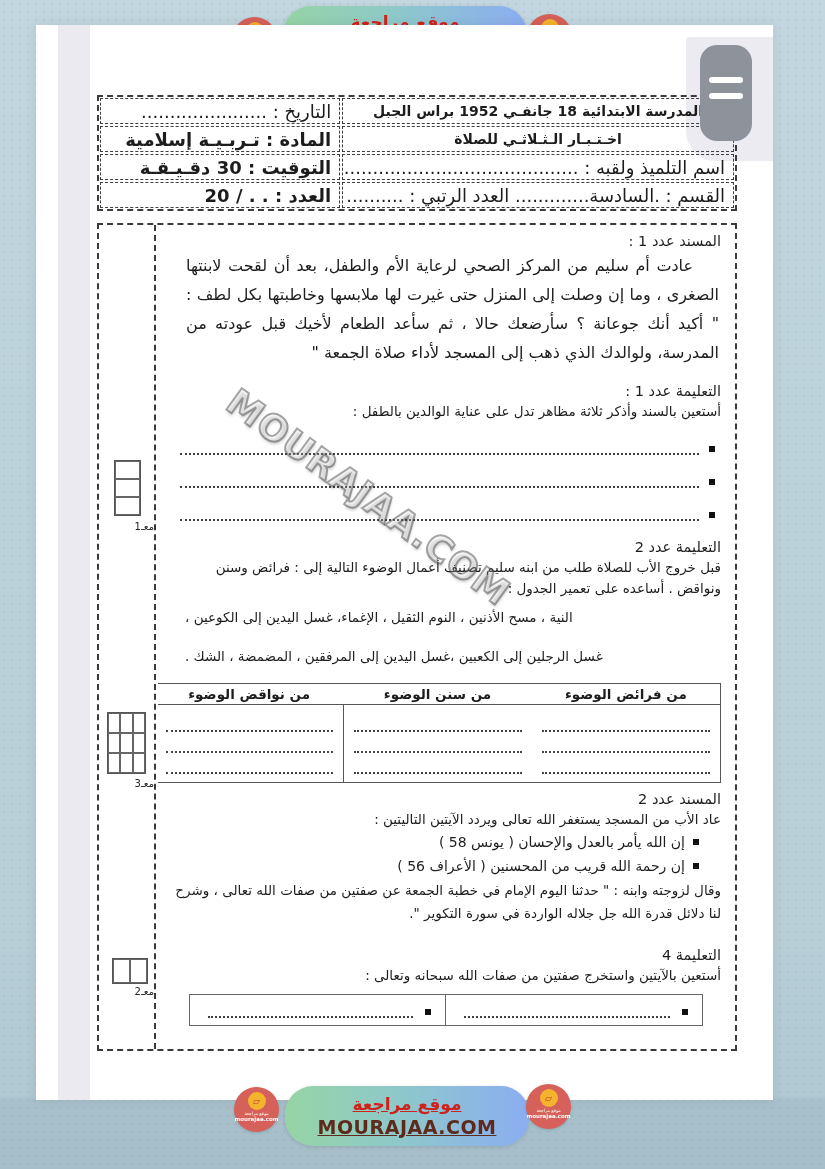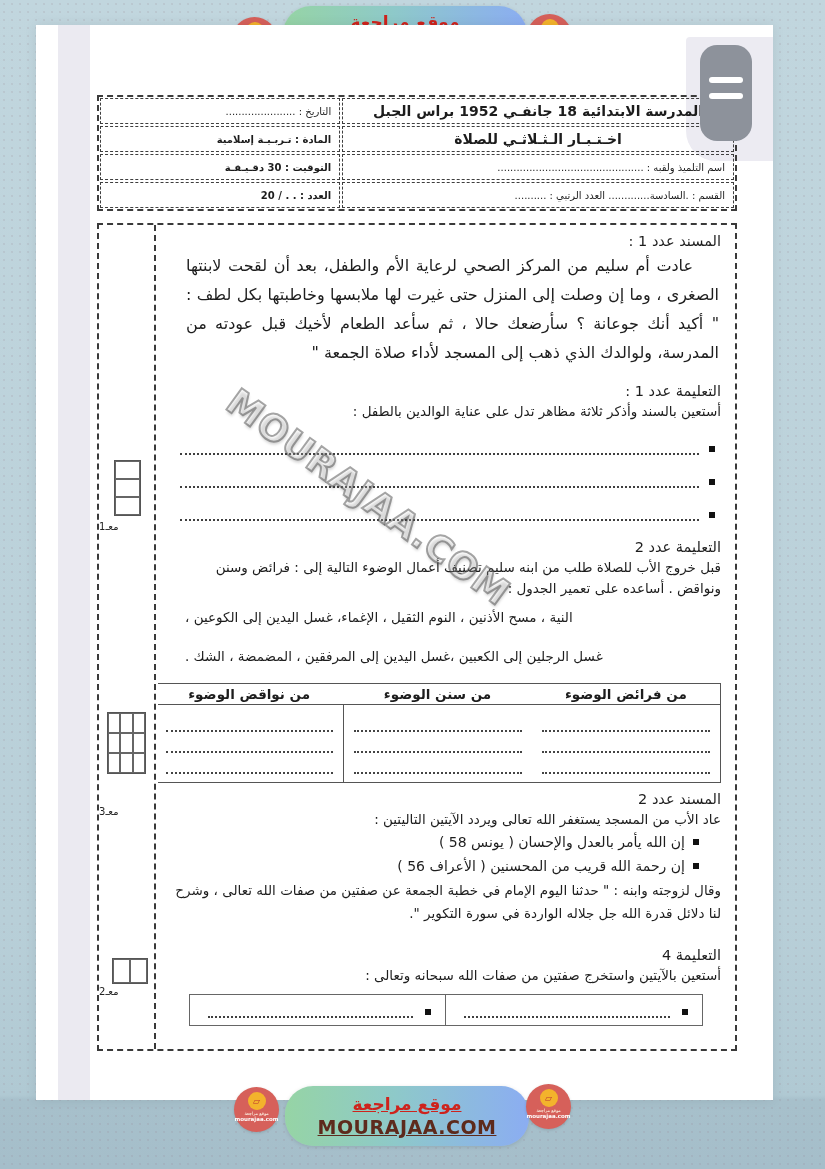--- a/index.html
+++ b/index.html
@@ -28,21 +28,21 @@
   .menu-btn .bar.b2{top:48px;}
   
   .hdr-table{
     position:absolute;left:61px;top:70px;width:640px;
     display:grid;grid-template-columns:62fr 38fr;grid-auto-rows:26px;gap:2px;
     border:2px dashed #3c3c3c;padding:1px;box-sizing:border-box;
     color:#1c1c1c;
   }
   .hdr-cell{
     border:1.5px dashed #3e3e3e;display:flex;align-items:center;
-    padding:0 8px;font-size:10px;white-space:nowrap;overflow:hidden;
+    padding:0 8px;font-size:18px;white-space:nowrap;overflow:hidden;
   }
   .hdr-cell.center{justify-content:center;}
   .hdr-cell.bold{font-weight:bold;}
   .hdr-cell.big{font-size:14px;}
   
   .main-box{
     position:absolute;left:61px;top:198px;width:640px;height:828px;
     border:2px dashed #3a3a3a;box-sizing:border-box;color:#1d1d1d;
   }
   .margin-col{position:absolute;left:0;top:0;bottom:0;width:55px;border-left:2px dashed #3a3a3a; border-left-width:0;border-right:2px dashed #3a3a3a;}
@@ -70,22 +70,22 @@
   .ans-table{width:512px;margin:8px auto 0 auto;border:1.5px solid #666;display:flex;height:30px;}
   .ans-cell{flex:1;display:flex;align-items:flex-end;padding:0 14px 7px 18px;}
   .ans-cell + .ans-cell{border-left:0;border-right:1.4px solid #666;}
   .ans-cell .dotline{margin-right:12px;border-bottom-width:2.3px;}
   
   .sb{position:absolute;display:grid;background:#fff;border:1.3px solid #555;}
   .sb .c{border:0.9px solid #666;}
   .sb1{left:15px;top:235px;width:25px;grid-template-rows:repeat(3,18px);grid-template-columns:1fr;}
   .sb3{left:8px;top:487px;width:37px;grid-template-rows:repeat(3,20px);grid-template-columns:repeat(3,1fr);}
   .sb2{left:13px;top:733px;width:34px;grid-template-rows:24px;grid-template-columns:repeat(2,1fr);}
-  .sb-label{position:absolute;width:55px;text-align:left;font-size:10px;color:#222;}
-  .lb1{top:296px;} .lb3{top:553px;margin-top:28px;} .lb2{top:761px;}
+  .sb-label{position:absolute;width:64px;text-align:right;font-size:10px;color:#222;}
+  .lb1{top:296px;} .lb3{top:553px;} .lb2{top:761px;}
   
   .watermark{
     position:absolute;left:195px;top:352px;
     transform:rotate(36deg);transform-origin:left center;
     font-size:36px;font-weight:bold;letter-spacing:1px;
     color:rgba(255,255,255,0.18);
     -webkit-text-stroke:2px rgba(75,75,75,0.5);
     text-shadow:2px 2px 3px rgba(0,0,0,0.18);
     white-space:nowrap;pointer-events:none;
   }

